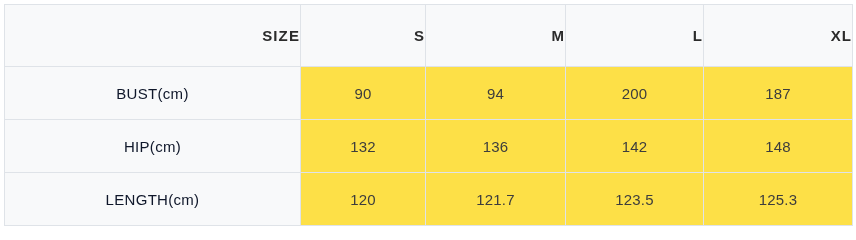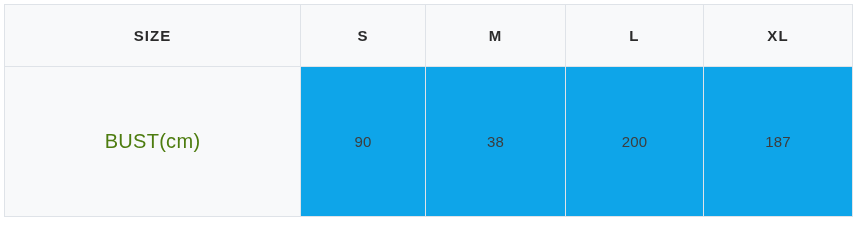--- a/index.html
+++ b/index.html
@@ -30,50 +30,51 @@
     table-layout: fixed;
     background: #ffffff;
   }
 
   table.size-chart td,
   table.size-chart th {
     border: 1px solid #dfe3e8;
     text-align: center;
     vertical-align: middle;
     padding: 0;
-    background: #0ea5e9;
+    background: #fde047;
   }
 
   
   table.size-chart thead th {
     height: 61px;
     background: #f8f9fa;
     font-weight: bold;
     font-size: 15px;
     letter-spacing: 1.1px;
     color: #2b2b2b;
+    text-align: right;
   }
 
   
   table.size-chart thead th.col-label,
   table.size-chart tbody td.col-label {
     background: #f8f9fa;
   }
 
   table.size-chart tbody td {
     height: 52px;
     font-size: 15px;
     font-weight: normal;
     color: #3d3d3d;
     letter-spacing: 0.2px;
   }
 
   table.size-chart tbody td.col-label {
-    font-size: 20px;
-    color: #4d7c0f;
+    font-size: 15px;
+    color: #0f172a;
     letter-spacing: 0.3px;
   }
 
   
   col.c-label { width: 296px; }
   col.c-s     { width: 125px; }
   col.c-m     { width: 140px; }
   col.c-l     { width: 138px; }
   col.c-xl    { width: 149px; }
 </style>
@@ -95,19 +96,33 @@
         <th>S</th>
         <th>M</th>
         <th>L</th>
         <th>XL</th>
       </tr>
     </thead>
     <tbody>
       <tr>
         <td class="col-label">BUST(cm)</td>
         <td>90</td>
-        <td>38</td>
+        <td>94</td>
         <td>200</td>
         <td>187</td>
+      </tr>
+      <tr>
+        <td class="col-label">HIP(cm)</td>
+        <td>132</td>
+        <td>136</td>
+        <td>142</td>
+        <td>148</td>
+      </tr>
+      <tr>
+        <td class="col-label">LENGTH(cm)</td>
+        <td>120</td>
+        <td>121.7</td>
+        <td>123.5</td>
+        <td>125.3</td>
       </tr>
     </tbody>
   </table>
 </div>
 
 </body></html>

